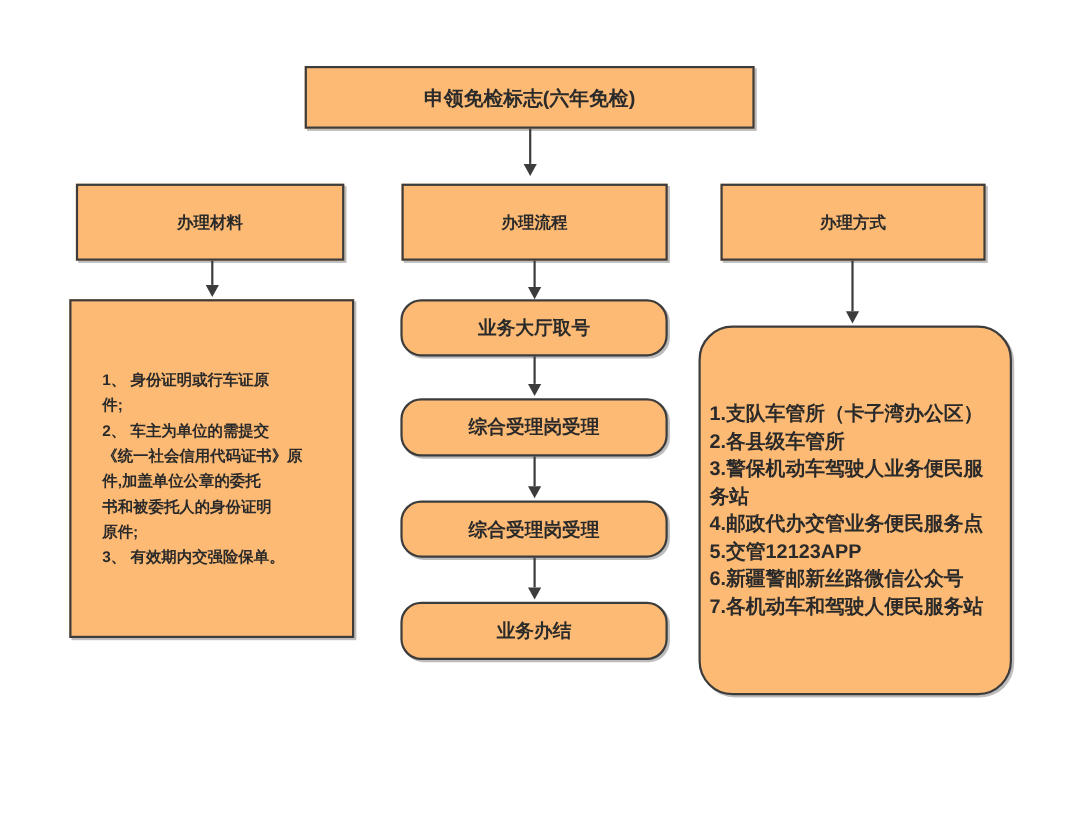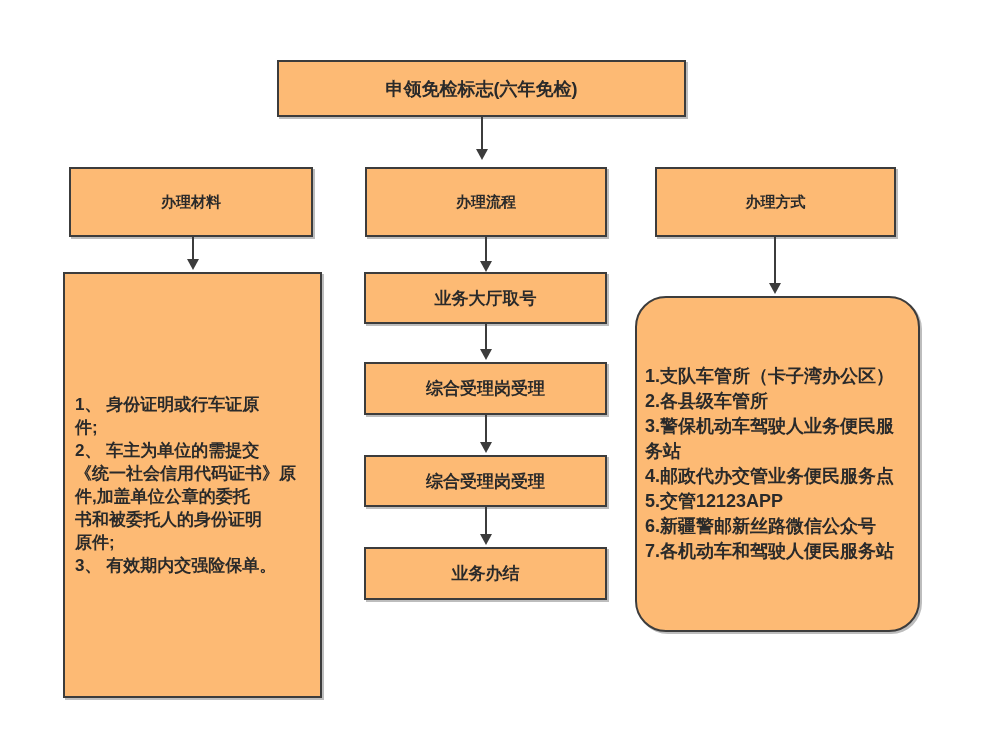--- a/index.html
+++ b/index.html
@@ -28,38 +28,38 @@
     font-weight: bold;
     color: #2a2a2a;
   }
   .box.center-text { text-align: center; }
   .title-node   { left:277px; top:60px;  width:409px; height:57px; font-size:18px; }
   .hdr          { height:70px; font-size:15px; }
   .hdr-materials{ left:69px;  top:167px; width:244px; }
   .hdr-process  { left:365px; top:167px; width:242px; }
   .hdr-methods  { left:655px; top:167px; width:241px; }
   .materials-node {
-    left:63px; top:272px; width:259px; height:426px;
-    font-size:17px; line-height:23px;
+    left:63px; top:272px; width:259px; height:308px;
+    font-size:14px; line-height:23px;
     justify-content: flex-start;
-    padding: 0 10px;
+    padding: 0 28px;
   }
   .methods-node {
     left:635px; top:296px; width:285px; height:336px;
     font-size:18px; line-height:25px;
     justify-content: flex-start;
     padding: 0 8px;
     border-radius: 31px;
   }
   .multiline {
     white-space: pre-line;
     text-align: left;
     display: block;
   }
-  .flow-node { left:364px; top:0;  width:243px; height:52px; font-size:17px; }
+  .flow-node { left:364px; top:0;  width:243px; height:52px; font-size:17px;border-radius:19px; }
   .flow-1 { top:272px; }
   .flow-2 { top:362px; height:53px; }
   .flow-3 { top:455px; }
   .flow-4 { top:547px; height:53px; }
   .arrow {
     position: absolute;
     width: 2px;
     background: #3c3c3c;
   }
   .arrow::after {

